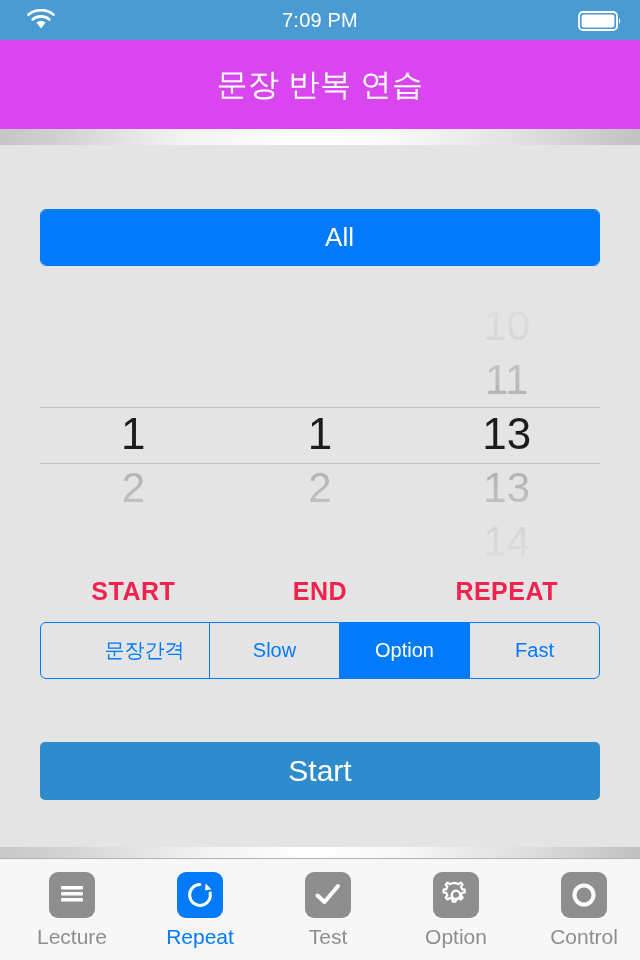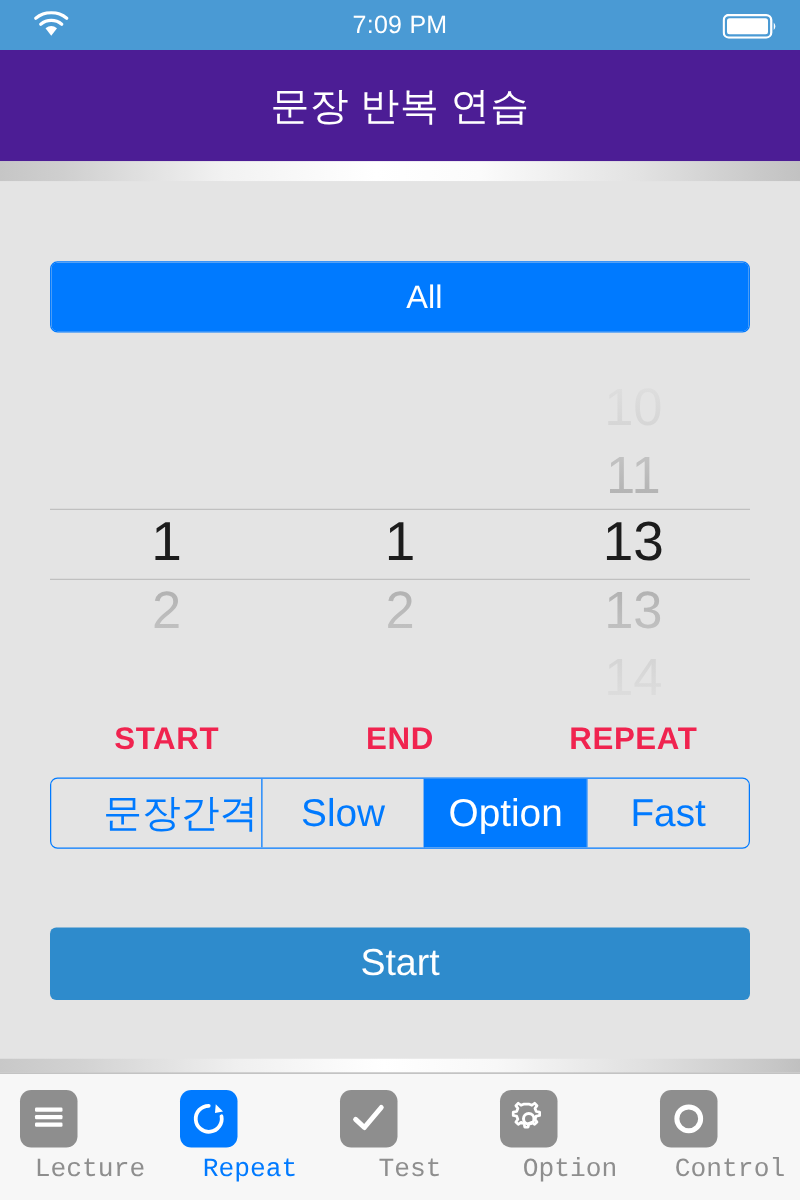--- a/index.html
+++ b/index.html
@@ -37,21 +37,21 @@
   }
   #battery-icon {
     position: absolute;
     right: 18px; top: 11px;
     width: 44px; height: 20px;
   }
 
   
   #nav-bar {
     height: 89px;
-    background: #4c1d95;
+    background: #d946ef;
     display: flex;
     align-items: center;
     justify-content: center;
   }
   #nav-title {
     color: #ffffff;
     font-size: 31px;
     font-weight: 400;
     letter-spacing: .5px;
   }
@@ -178,21 +178,21 @@
   #speed-segment {
     position: absolute;
     left: 40px; top: 477px;
     width: 560px; height: 57px;
     border: 1px solid #007aff;
     border-radius: 6px;
     display: flex;
     overflow: hidden;
     background: #e4e4e4;
   }
-  #speed-segment .seg { font-size: 31px; }
+  #speed-segment .seg { font-size: 20px; }
 
   
   #start-button {
     position: absolute;
     left: 40px; top: 597px;
     width: 560px; height: 58px;
     background: #2e8bcc;
     border-radius: 5px;
     border: none;
     color: #ffffff;
@@ -218,25 +218,26 @@
     left: 0; right: 0; bottom: 0;
     height: 102px;
     background: #f7f7f7;
     border-top: 1px solid #b2b2b2;
     display: flex;
   }
   .tab {
     flex: 1;
     display: flex;
     flex-direction: column;
+    align-items: center;
     justify-content: flex-start;
     padding-top: 13px;
     background: transparent;
     border: none;
-    font-family: Liberation Mono, monospace;
+    font-family: Liberation Sans, sans-serif;
     padding-left: 16px;
   }
   .tab-icon {
     width: 46px; height: 46px;
     border-radius: 9px;
     background: #8e8e8e;
     display: flex;
     align-items: center;
     justify-content: center;
   }

